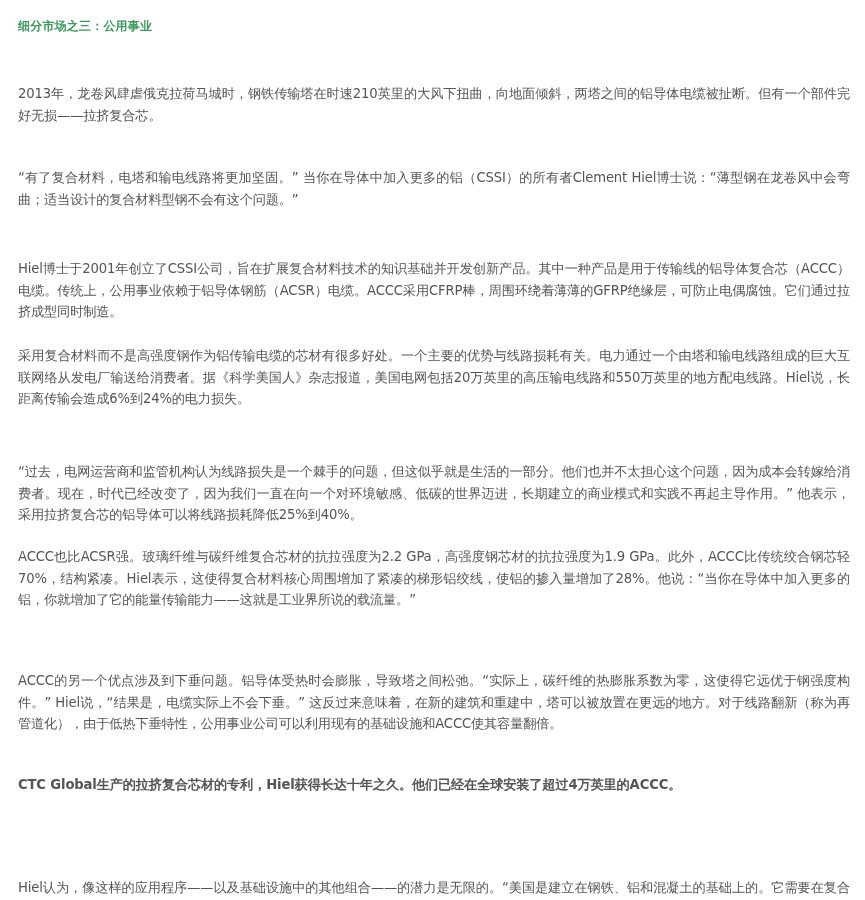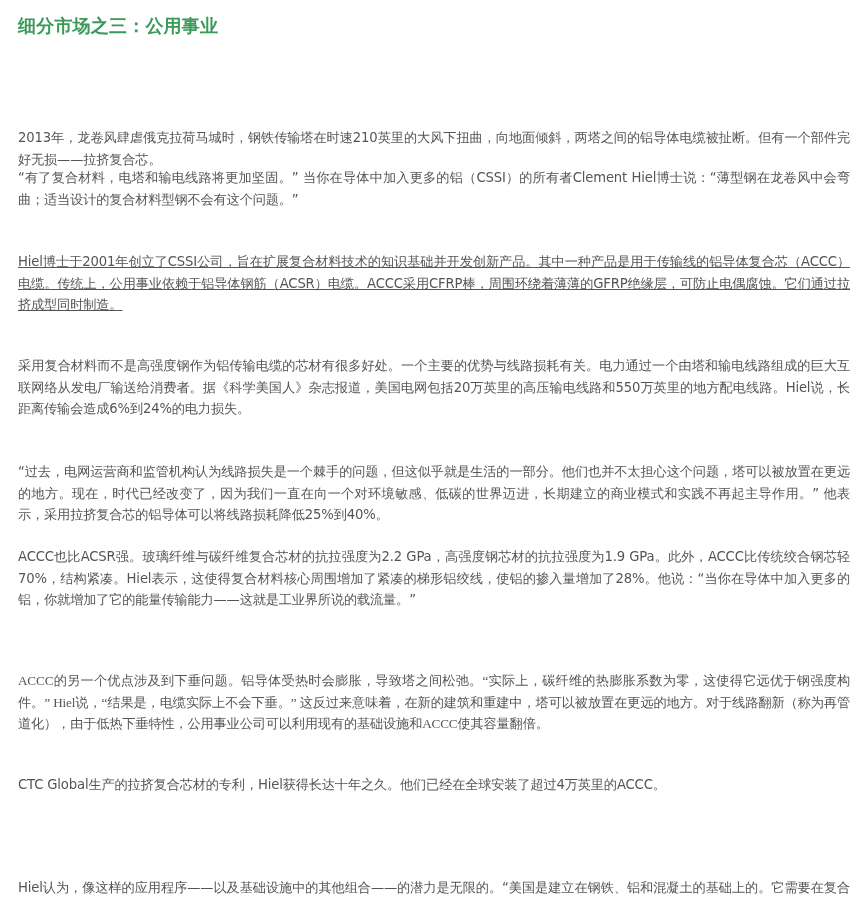--- a/index.html
+++ b/index.html
@@ -19,55 +19,55 @@
       position: absolute;
       left: 18px;
       top: 0;
       width: 832px;
     }
     .section-title {
       position: absolute;
       left: 0;
       top: 14px;
       margin: 0;
-      font-size: 18px;
+      font-size: 12px;
       font-weight: bold;
       color: #3a9a5a;
       line-height: 24px;
       letter-spacing: 0.2px;
     }
     .para {
       position: absolute;
       left: 0;
       width: 832px;
       margin: 0;
       font-size: 13.2px;
       line-height: 21.5px;
       color: #555555;
       text-align: justify;
       letter-spacing: -0.15px;
     }
-    .p1 { top: 83px; margin-top: 44px; }
+    .p1 { top: 83px; }
     .p2 { top: 167px; }
-    .p3 { top: 251px; text-decoration: underline; }
-    .p4 { top: 355px; }
+    .p3 { top: 258px; }
+    .p4 { top: 345px; }
     .p5 { top: 461px; }
     .p6 { top: 546px; }
-    .p7 { top: 670px; font-family: Liberation Serif, serif; }
-    .p8 { top: 774px; }
+    .p7 { top: 670px; }
+    .p8 { top: 774px; font-weight: bold; }
     .p9 { top: 877px; }
   </style>
 </head>
 <body>
 
 <div class="article">
   <h3 class="section-title">细分市场之三：公用事业</h3>
 
   <p class="para p1">2013年，龙卷风肆虐俄克拉荷马城时，钢铁传输塔在时速210英里的大风下扭曲，向地面倾斜，两塔之间的铝导体电缆被扯断。但有一个部件完好无损——拉挤复合芯。</p>
   <p class="para p2">“有了复合材料，电塔和输电线路将更加坚固。” 当你在导体中加入更多的铝（CSSI）的所有者Clement Hiel博士说：“薄型钢在龙卷风中会弯曲；适当设计的复合材料型钢不会有这个问题。”</p>
   <p class="para p3">Hiel博士于2001年创立了CSSI公司，旨在扩展复合材料技术的知识基础并开发创新产品。其中一种产品是用于传输线的铝导体复合芯（ACCC）电缆。传统上，公用事业依赖于铝导体钢筋（ACSR）电缆。ACCC采用CFRP棒，周围环绕着薄薄的GFRP绝缘层，可防止电偶腐蚀。它们通过拉挤成型同时制造。</p>
   <p class="para p4">采用复合材料而不是高强度钢作为铝传输电缆的芯材有很多好处。一个主要的优势与线路损耗有关。电力通过一个由塔和输电线路组成的巨大互联网络从发电厂输送给消费者。据《科学美国人》杂志报道，美国电网包括20万英里的高压输电线路和550万英里的地方配电线路。Hiel说，长距离传输会造成6%到24%的电力损失。</p>
-  <p class="para p5">“过去，电网运营商和监管机构认为线路损失是一个棘手的问题，但这似乎就是生活的一部分。他们也并不太担心这个问题，塔可以被放置在更远的地方。现在，时代已经改变了，因为我们一直在向一个对环境敏感、低碳的世界迈进，长期建立的商业模式和实践不再起主导作用。” 他表示，采用拉挤复合芯的铝导体可以将线路损耗降低25%到40%。</p>
+  <p class="para p5">“过去，电网运营商和监管机构认为线路损失是一个棘手的问题，但这似乎就是生活的一部分。他们也并不太担心这个问题，因为成本会转嫁给消费者。现在，时代已经改变了，因为我们一直在向一个对环境敏感、低碳的世界迈进，长期建立的商业模式和实践不再起主导作用。” 他表示，采用拉挤复合芯的铝导体可以将线路损耗降低25%到40%。</p>
   <p class="para p6"> ACCC也比ACSR强。玻璃纤维与碳纤维复合芯材的抗拉强度为2.2 GPa，高强度钢芯材的抗拉强度为1.9 GPa。此外，ACCC比传统绞合钢芯轻70%，结构紧凑。Hiel表示，这使得复合材料核心周围增加了紧凑的梯形铝绞线，使铝的掺入量增加了28%。他说：“当你在导体中加入更多的铝，你就增加了它的能量传输能力——这就是工业界所说的载流量。”</p>
   <p class="para p7">ACCC的另一个优点涉及到下垂问题。铝导体受热时会膨胀，导致塔之间松弛。“实际上，碳纤维的热膨胀系数为零，这使得它远优于钢强度构件。” Hiel说，“结果是，电缆实际上不会下垂。” 这反过来意味着，在新的建筑和重建中，塔可以被放置在更远的地方。对于线路翻新（称为再管道化），由于低热下垂特性，公用事业公司可以利用现有的基础设施和ACCC使其容量翻倍。</p>
   <p class="para p8">CTC Global生产的拉挤复合芯材的专利，Hiel获得长达十年之久。他们已经在全球安装了超过4万英里的ACCC。</p>
   <p class="para p9">Hiel认为，像这样的应用程序——以及基础设施中的其他组合——的潜力是无限的。“美国是建立在钢铁、铝和混凝土的基础上的。它需要在复合材料的基础上重建。” 他说。（文章来源：荣格塑料工业）</p>
 </div>
 
 </body></html>

